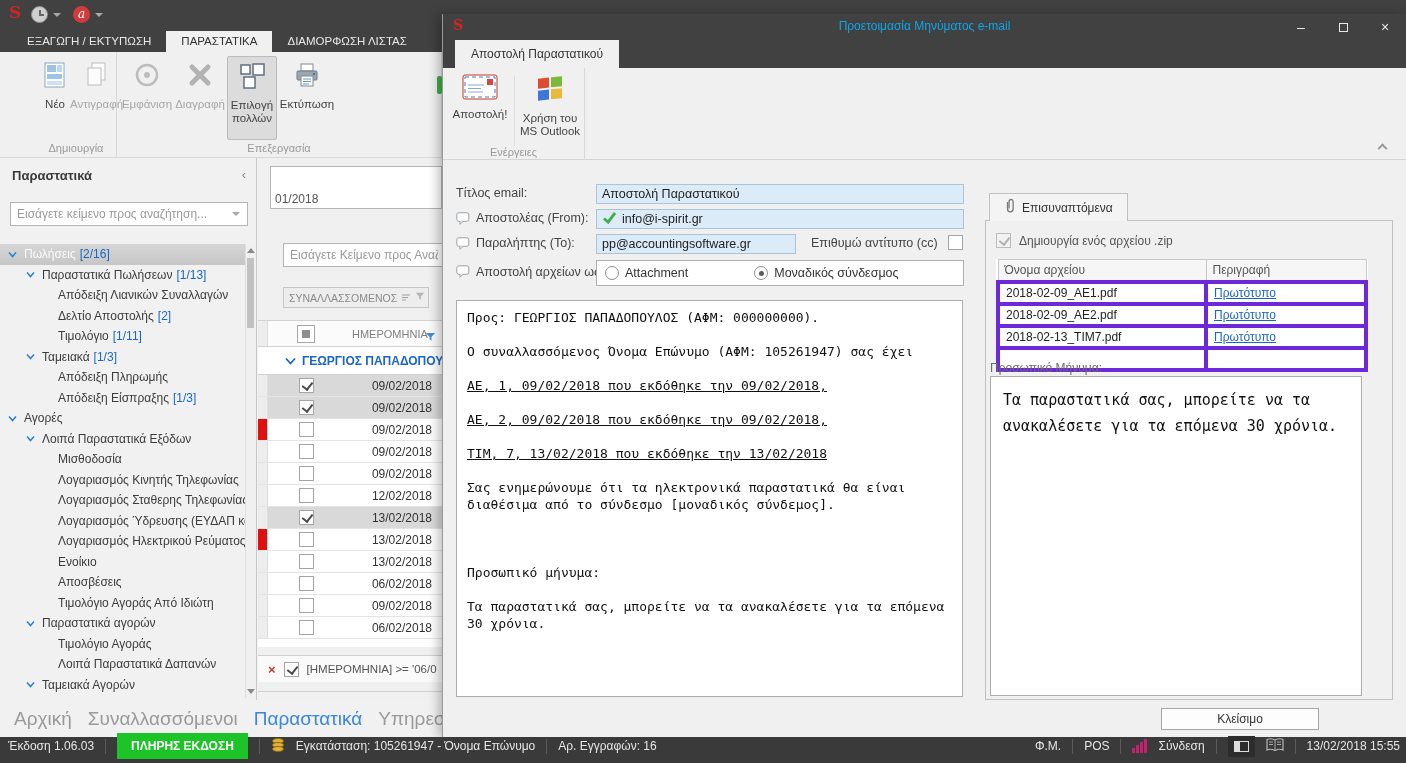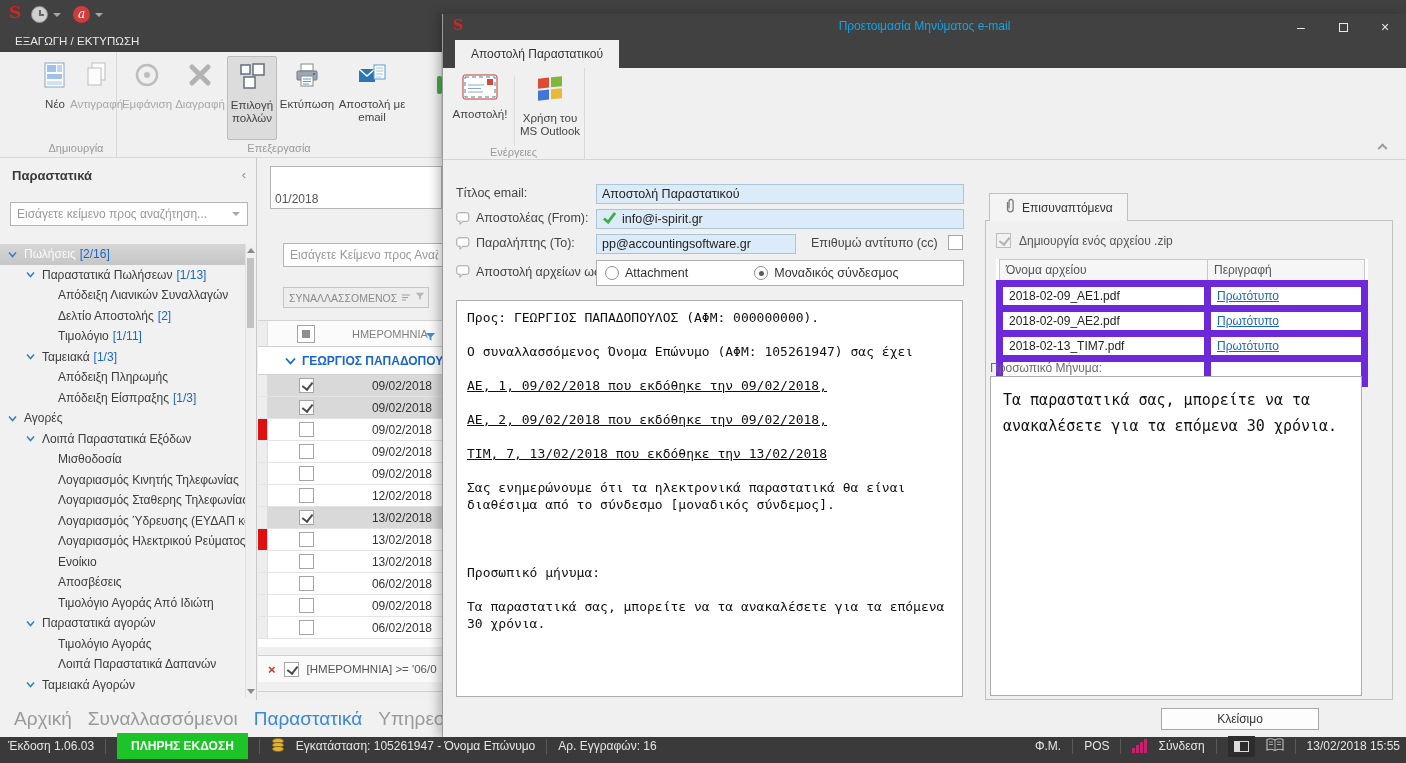--- a/index.html
+++ b/index.html
@@ -9,21 +9,21 @@
 
   
   .mw-dark { left:0; top:0; width:1406px; height:52px; background:#414141; }
   .mw-logo { left:9px; top:2px; color:#cf2525; font-size:17px; font-weight:bold; font-family:"DejaVu Serif",serif; }
   .tb-ico { top:6px; width:17px; height:17px; border-radius:50%; }
   .gauge { left:31px; background:#cfcfcf; border:1px solid #8f8f8f; position:absolute; }
   .gauge:after { content:''; position:absolute; left:7px; top:3px; width:2px; height:6px; background:#666; }
   .gauge:before { content:''; position:absolute; left:7px; top:7px; width:5px; height:2px; background:#666; }
   .theme { left:73px; background:#d23b3b; color:#fff; font-style:italic; font-family:"DejaVu Serif",serif; font-size:12px; text-align:center; line-height:16px; position:absolute; }
   .caret { width:0; height:0; border-left:4px solid transparent; border-right:4px solid transparent; border-top:4px solid #a8a8a8; }
-  .rtabs { left:0; top:31px; height:21px; display:flex;flex-direction:column; }
+  .rtabs { left:12px; top:31px; height:21px; display:flex; }
   .rtab { padding:0 15px; line-height:21px; font-size:11.5px; color:#e8e8e8; white-space:nowrap; }
   .rtab.active { background:#f0f0f0; color:#333; }
   .ribbon-body { left:0; top:52px; width:442px; height:106px; background:#f0f0f0; border-bottom:1px solid #d9d9d9; display:flex; }
   .rgroup { height:100%; border-right:1px solid #d9d9d9; display:flex; flex-direction:column; }
   .rbtns { flex:1; display:flex; padding:4px 4px 0 4px; }
   .rglabel { text-align:center; color:#9a9a9a; font-size:11px; padding:2px 0 3px; }
   .rbtn { display:flex; flex-direction:column; align-items:center; padding-top:4px; gap:5px; font-size:11.5px; color:#444; text-align:center; line-height:1.15; }
   .rbtn.dis { color:#a8a8a8; }
   .rbtn.pressed { background:#dcdcdc; border:1px solid #bdbdbd; border-radius:2px; }
   .greensliver { left:437px; top:76px; width:5px; height:18px; background:#3faf46; border-radius:2px; }
@@ -119,21 +119,21 @@
 
   .emailbody { position:absolute; left:13px; top:286px; width:507px; height:397px; background:#fff; border:1px solid #adadad; padding:9px 10px; font-family:"DejaVu Sans Mono",monospace; font-size:13px; color:#111; overflow:hidden; }
   .eline { height:17px; white-space:pre; overflow:hidden; }
   .eline.u span { text-decoration:underline; }
 
   .attach-tab { position:absolute; left:546px; top:179px; height:28px; background:#f4f4f4; border:1px solid #c0c0c0; border-bottom:none; display:flex; align-items:center; gap:6px; padding:0 14px; font-size:12px; color:#333; z-index:2; }
   .groupbox { position:absolute; left:542px; top:206px; width:408px; height:480px; border:1px solid #c0c0c0; background:#f0f0f0; }
   .ziprow { position:absolute; left:10px; top:12px; display:flex; align-items:center; gap:8px; font-size:12px; color:#555; }
   .ftable { position:absolute; left:10px; top:38px; width:372px; border-collapse:collapse; background:#fff; font-size:12px; }
   .ftable th { border:1px solid #c8c8c8; background:#f6f6f6; color:#555; font-weight:normal; text-align:left; padding:3px 6px; }
-  .ftable td { border:7px solid #6d28d9; padding:2px 6px; color:#222; }
+  .ftable td { border:4px solid #6d28d9; padding:2px 6px; color:#222; }
   .ftable a { color:#1a66c7; }
   .pm-label { position:absolute; left:4px; top:140px; font-size:12px; color:#6a6a6a; }
   .pm-box { position:absolute; left:4px; top:155px; width:372px; height:320px; background:#fff; border:1px solid #adadad; padding:10px 12px; font-family:"DejaVu Sans Mono",monospace; font-size:15px; line-height:26px; color:#111; white-space:pre-wrap; }
   .closebtn { position:absolute; left:718px; top:694px; width:158px; height:22px; background:#fdfdfd; border:1px solid #a8a8a8; font-size:12px; color:#333; display:flex; align-items:center; justify-content:center; }
 </style>
 </head>
 <body>
 
 <div class="screen">
 
@@ -198,29 +198,20 @@
         </div>
         <div class="rbtn" style="width:60px;">
           <span><svg width="30" height="30" viewBox="0 0 30 30">
                 <rect x="9" y="4" width="12" height="7" fill="#fff" stroke="#888"></rect>
                 <rect x="5" y="11" width="20" height="9" rx="1" fill="#9aa7b0" stroke="#6e7a84"></rect>
                 <rect x="21" y="13" width="2" height="2" fill="#3f6fb0"></rect>
                 <rect x="9" y="16" width="12" height="10" fill="#fff" stroke="#888"></rect>
                 <path d="M11 19 h8 M11 21.5 h8 M11 24 h6" stroke="#5b9bd5"></path>
               </svg></span>
           <span>Εκτύπωση</span>
-        </div>
-        <div class="rbtn" style="width:70px;">
-          <span><svg width="30" height="30" viewBox="0 0 30 30">
-                <path d="M2 9 L18 9 L18 22 L2 22 Z" fill="#2e75b6"></path>
-                <path d="M2 9 L10 16 L18 9" fill="none" stroke="#fff" stroke-width="1.6"></path>
-                <rect x="17" y="5" width="11" height="14" fill="#fff" stroke="#5b9bd5"></rect>
-                <path d="M19 8 h7 M19 11 h7 M19 14 h7 M19 17 h5" stroke="#9ec3e6"></path>
-              </svg></span>
-          <span>Αποστολή με email</span>
         </div>
       </div>
       <div class="rglabel">Επεξεργασία</div>
     </div>
   </div>
   <div class="abs greensliver"></div>
 
   <div class="abs sidebar">
     <div class="sb-title">Παραστατικά</div>
     <div class="sb-collapse">‹</div>

